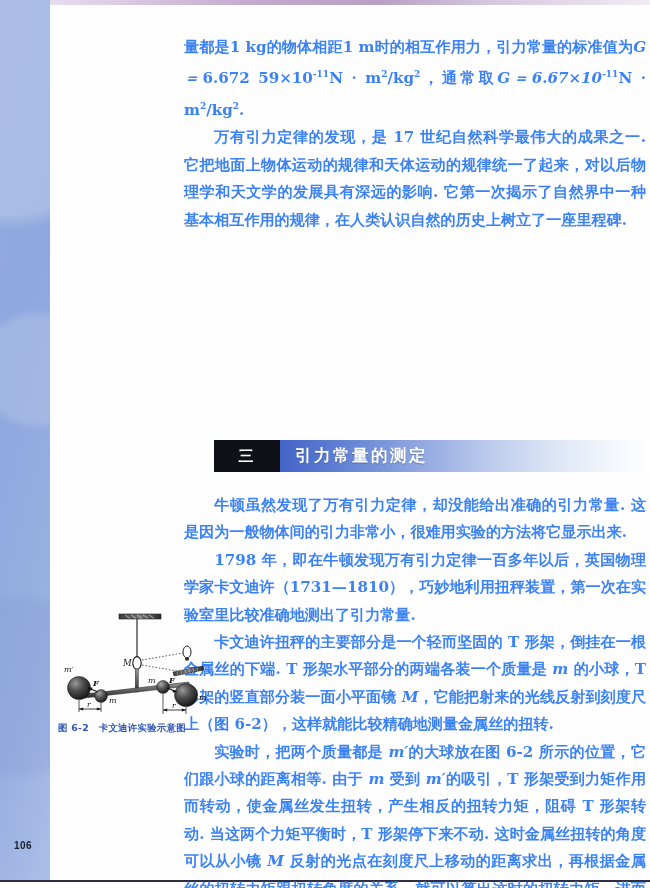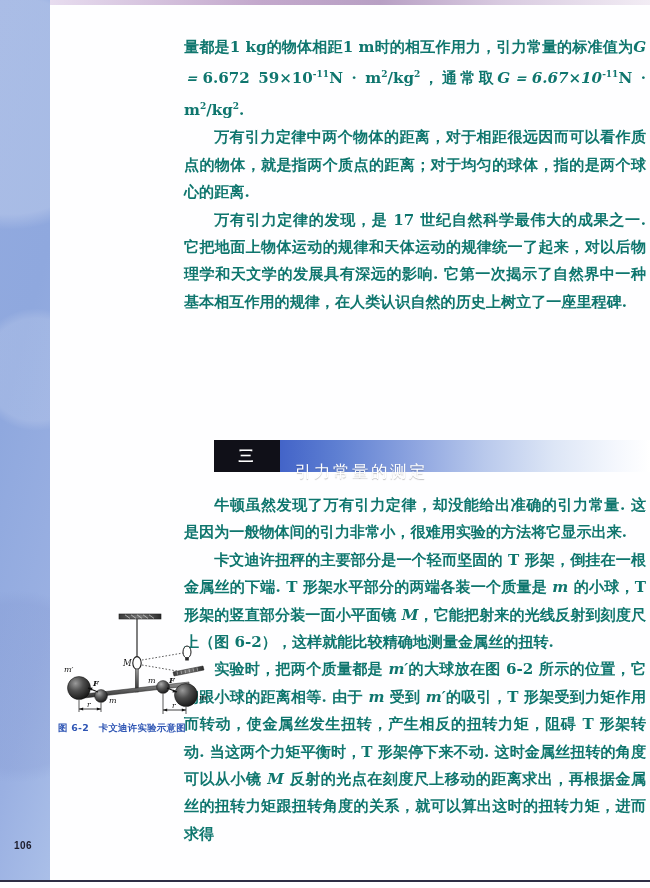--- a/index.html
+++ b/index.html
@@ -70,21 +70,21 @@
   .column {
     position: absolute;
     left: 184px;
     top: 34px;
     width: 462px;
   }
   p.body {
     margin: 0 0 0 0;
     font-size: 15.1px;
     line-height: 27.4px;
-    color: #0f766e;
+    color: #3b82f6;
     text-align: justify;
     text-justify: inter-ideograph;
     letter-spacing: 0px;
     font-weight: 600;
   }
   p.indent { text-indent: 2em; }
 
   i, em { font-style: italic; font-family: "DejaVu Serif","Liberation Serif",serif; }
   .num { font-family: "DejaVu Serif","Liberation Serif",serif; }
   sup { font-size: 9px; vertical-align: super; }
@@ -122,28 +122,28 @@
     align-items: center;
     justify-content: center;
     font-family: "DejaVu Sans","Liberation Sans",sans-serif;
     font-size: 15px;
     font-weight: 700;
     letter-spacing: 2px;
   }
   .section-bar .title {
     position: absolute;
     left: 80px;
-    top: 16px;
+    top: 0;
     height: 32px;
     display: flex;
     align-items: center;
     color: #ffffff;
     font-family: "DejaVu Sans","Liberation Sans",sans-serif;
     font-size: 16.5px;
-    font-weight: 400;
+    font-weight: 700;
     letter-spacing: 2.5px;
     text-shadow: 0 1px 1px rgba(0,0,0,.25);
   }
 
   
   .figure {
     position: absolute;
     left: 57px;
     top: 608px;
     width: 158px;
@@ -173,35 +173,35 @@
   <div class="left-band"></div>
   <div class="bottom-rule"></div>
   <div class="page-number">106</div>
 
   <div class="column">
 
     <p class="body">
       <span>量都是</span><span class="nb num">1 kg</span><span>的物体相距</span><span class="nb num">1 m</span><span>时的相互作用力，引力常量的标准值为</span><i>G＝</i><span class="num">6.672 59×10</span><sup>-11</sup><span class="num">N · m</span><sup>2</sup><span class="num">/kg</span><sup>2</sup><span>，通常取</span><i class="num">G＝6.67×10</i><sup>-11</sup><span class="num">N · m</span><sup>2</sup><span class="num">/kg</span><sup>2</sup><span>.</span>
     </p>
 
-    <p class="body indent">万有引力定律中两个物体的距离，对于相距很远因而可以看作质点的物体，就是指两个质点的距离；对于均匀的球体，指的是两个球心的距离.</p>
 
     <p class="body indent">万有引力定律的发现，是 17 世纪自然科学最伟大的成果之一. 它把地面上物体运动的规律和天体运动的规律统一了起来，对以后物理学和天文学的发展具有深远的影响. 它第一次揭示了自然界中一种基本相互作用的规律，在人类认识自然的历史上树立了一座里程碑.</p>
 
   </div>
 
   <div class="section-bar">
     <div class="grad"></div>
     <div class="numbox">三</div>
     <div class="title">引力常量的测定</div>
   </div>
 
   <div class="column" style="top:492px;">
     <p class="body indent">牛顿虽然发现了万有引力定律，却没能给出准确的引力常量. 这是因为一般物体间的引力非常小，很难用实验的方法将它显示出来.</p>
 
+    <p class="body indent">1798 年，即在牛顿发现万有引力定律一百多年以后，英国物理学家卡文迪许（1731—1810），巧妙地利用扭秤装置，第一次在实验室里比较准确地测出了引力常量.</p>
 
     <p class="body indent">
       <span>卡文迪许扭秤的主要部分是一个轻而坚固的 T 形架，倒挂在一根金属丝的下端. T 形架水平部分的两端各装一个质量是 </span><i>m</i><span> 的小球，T 形架的竖直部分装一面小平面镜 </span><i>M</i><span>，它能把射来的光线反射到刻度尺上（图 6-2），这样就能比较精确地测量金属丝的扭转.</span>
     </p>
 
     <p class="body indent">
       <span>实验时，把两个质量都是 </span><i>m′</i><span>的大球放在图 6-2 所示的位置，它们跟小球的距离相等. 由于 </span><i>m</i><span> 受到 </span><i>m′</i><span>的吸引，T 形架受到力矩作用而转动，使金属丝发生扭转，产生相反的扭转力矩，阻碍 T 形架转动. 当这两个力矩平衡时，T 形架停下来不动. 这时金属丝扭转的角度可以从小镜 </span><i>M</i><span> 反射的光点在刻度尺上移动的距离求出，再根据金属丝的扭转力矩跟扭转角度的关系，就可以算出这时的扭转力矩，进而求得 </span>
     </p>
   </div>
 

